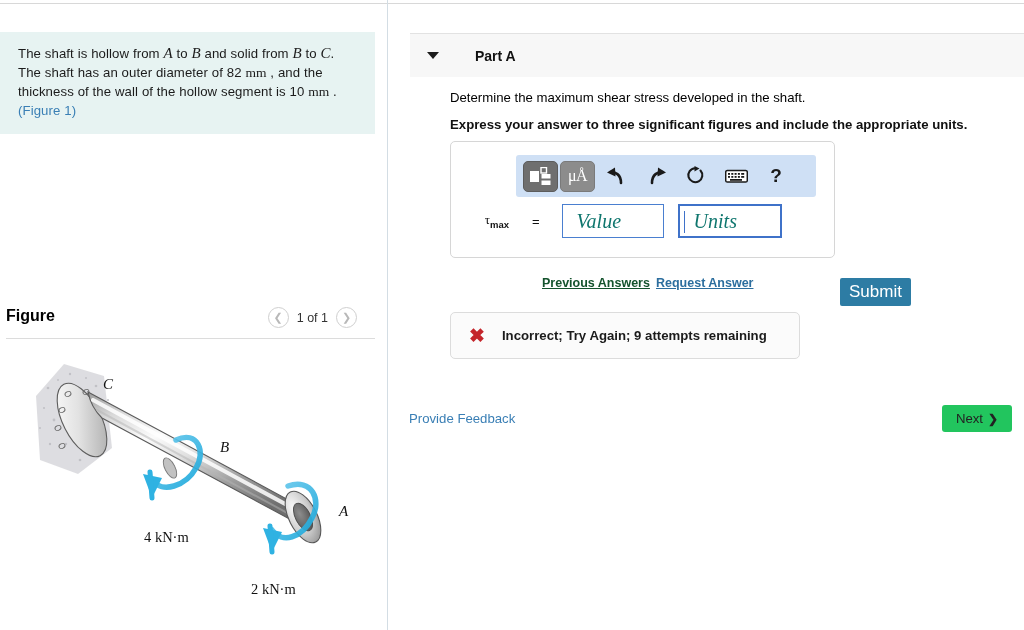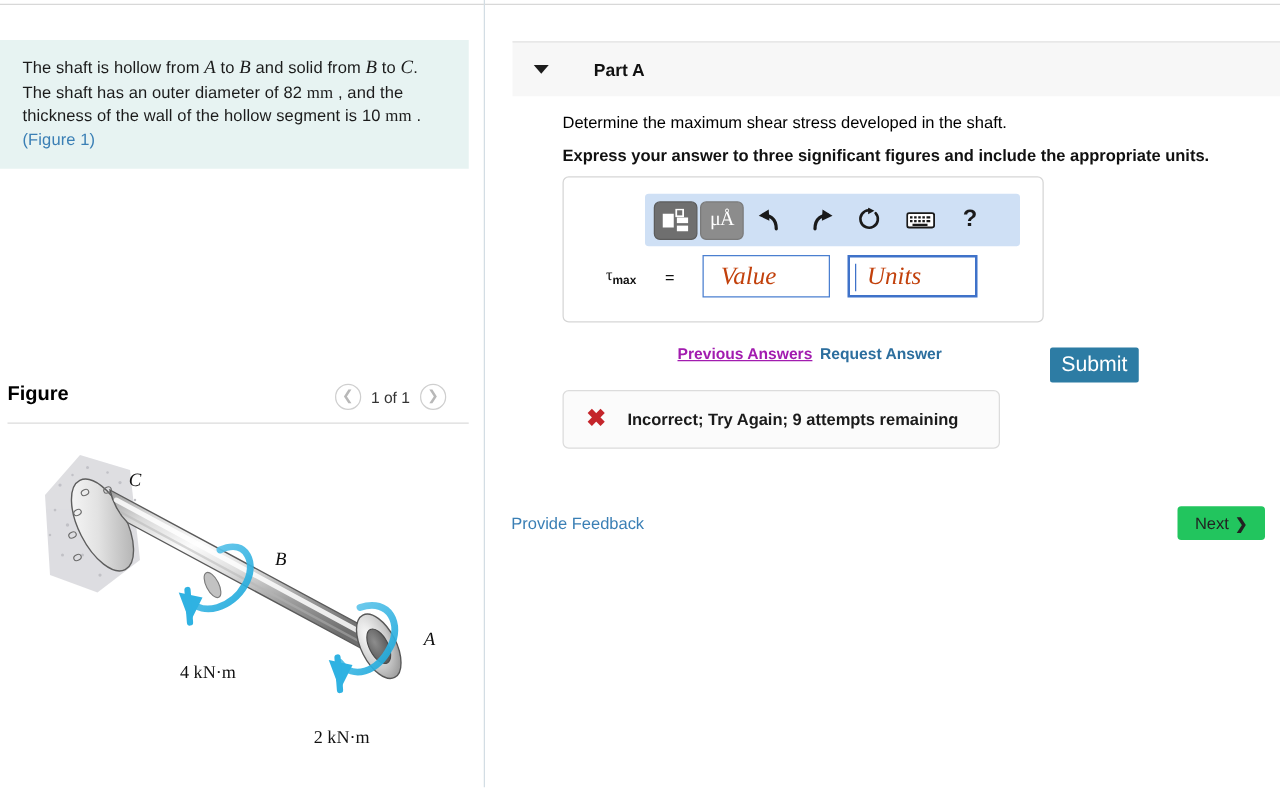--- a/index.html
+++ b/index.html
@@ -120,44 +120,44 @@
   .tau-label {
     font-family: "Liberation Serif", serif; font-size: 13px; color: #111;
     width: 58px; text-align: right; padding-right: 8px; white-space: nowrap;
   }
   .tau-label sub { font-size: 9.5px; font-family: "Liberation Sans", sans-serif; font-weight: bold; }
   .tau-eq { font-size: 13px; padding-right: 7px; color: #111; }
   .field {
     height: 34px; background: #fff;
     display: flex; align-items: center; padding-left: 14px;
     font-family: "Liberation Serif", serif; font-style: italic;
-    font-size: 20px; color: #c2410c;
+    font-size: 20px; color: #0f766e;
   }
   .field-value { width: 102px; border: 1px solid #4a7fd0; }
   .field-units {
     width: 104px; border: 2px solid #3f72c9; margin-left: -1px;
     position: relative;
   }
   .caret-bar {
     position: absolute; left: 4px; top: 5px; width: 1.5px; height: 22px; background: #3f72c9;
   }
 
   
   .submit-btn {
     position: absolute; left: 452px; top: 278px; width: 71px; height: 28px;
     background: #2d7ca4; color: #fff; border: none; border-radius: 2px;
     font-size: 17px; font-family: "Liberation Sans", sans-serif;
   }
   .link-answers {
     position: absolute; left: 154px; top: 276px;
-    font-size: 12.5px; font-weight: bold; color: #a21caf; text-decoration: underline;
+    font-size: 12.5px; font-weight: bold; color: #14532d; text-decoration: underline;
   }
   .link-request {
     position: absolute; left: 268px; top: 276px;
-    font-size: 12.5px; font-weight: bold; color: #2c6e9e; 
+    font-size: 12.5px; font-weight: bold; color: #2c6e9e; text-decoration: underline;
   }
 
   
   .feedback {
     position: absolute; left: 62px; top: 312px; width: 350px; height: 47px;
     background: #fbfbfb; border: 1px solid #dcdcdc; border-radius: 5px;
     display: flex; align-items: center; padding-left: 18px; gap: 17px;
   }
   .x-mark { color: #c4252b; font-size: 19px; font-weight: bold; line-height: 1; }
   .feedback-text { font-size: 13.2px; font-weight: bold; color: #1b1b1b; }

